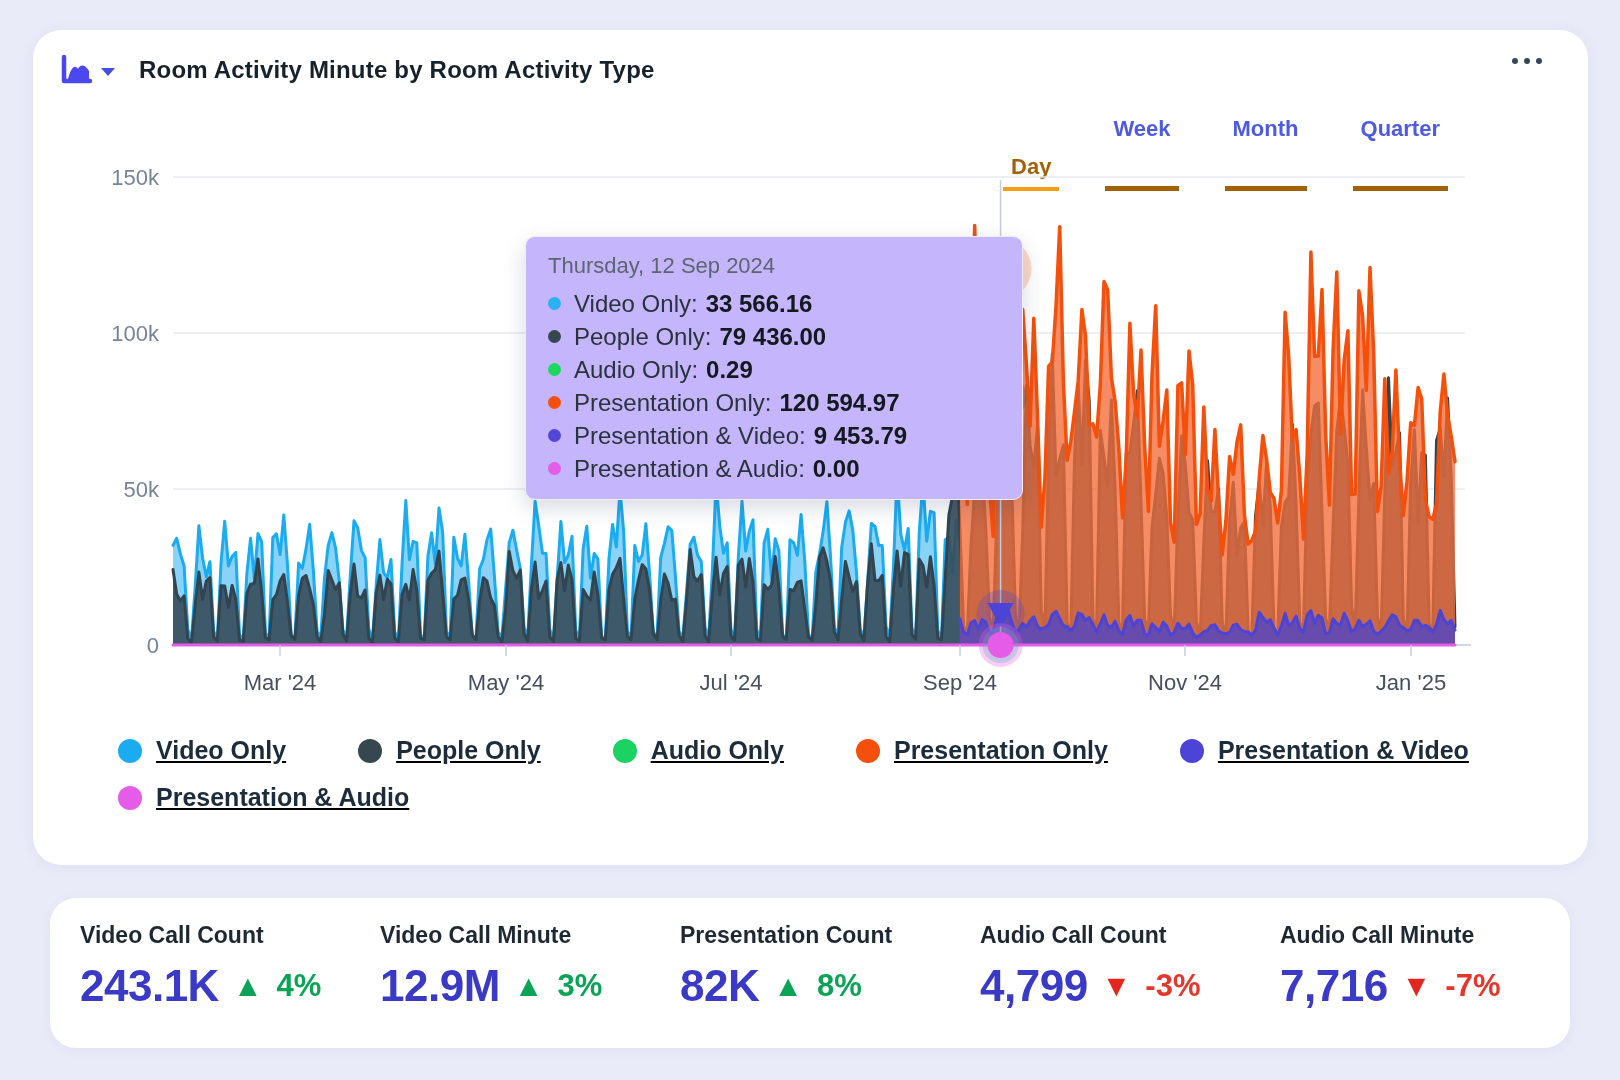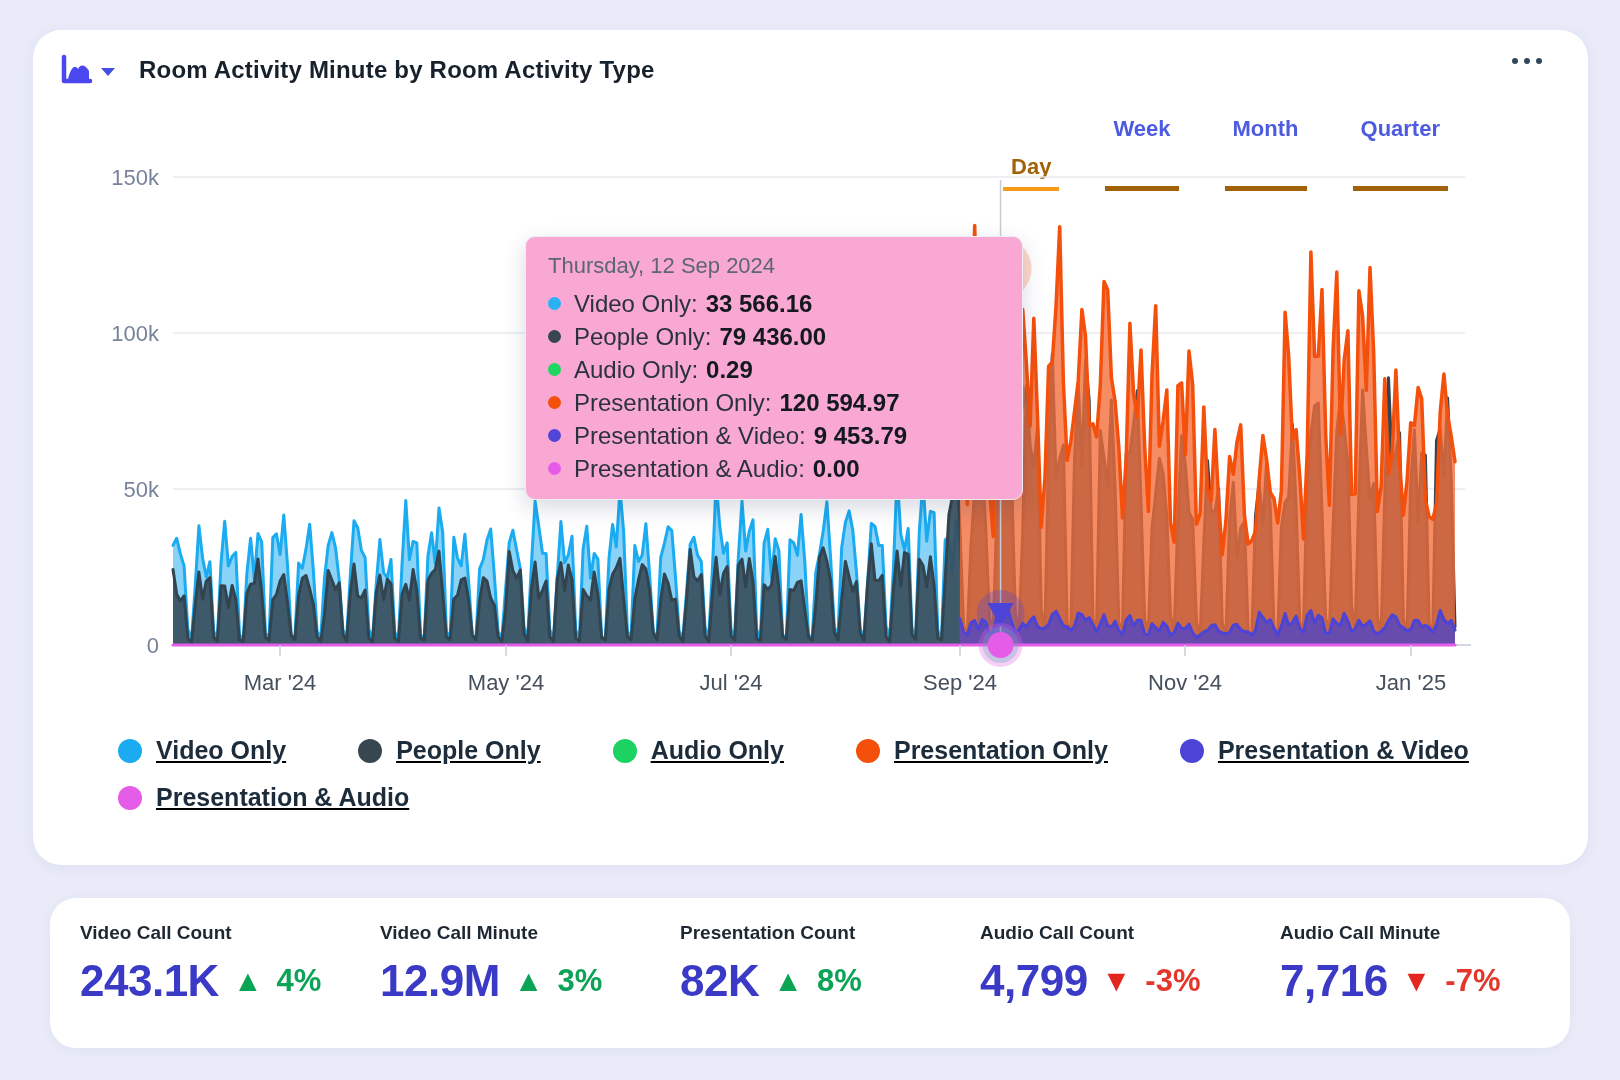--- a/index.html
+++ b/index.html
@@ -23,21 +23,21 @@
   .menu-dots span{width:6px;height:6px;border-radius:50%;background:#33475a;display:block;}
 
   .tabs{position:absolute;right:140px;top:86px;display:flex;gap:46px;}
   .tab{font-size:22px;font-weight:600;color:#4d5be0;padding:0 8px 9px 8px;border-bottom:5px solid #a16207;cursor:pointer;}
   .tab.active{color:#a16207;border-bottom:4px solid #f59b16;padding-bottom:7px;margin-top:38px;}
 
   .chart-svg{position:absolute;left:0;top:0;}
 
   .tooltip{
     position:absolute;left:492px;top:206px;width:452px;
-    background:#f9a8d4;border:1px solid #ededf2;border-radius:10px;
+    background:#c4b5fd;border:1px solid #ededf2;border-radius:10px;
     box-shadow:0 8px 22px rgba(40,50,90,0.18);
     padding:16px 22px 14px 22px;z-index:5;
   }
   .tooltip-title{font-size:22px;color:#5c6570;margin-bottom:8px;}
   .tt-row{display:flex;align-items:center;height:33px;}
   .tt-dot{width:13px;height:13px;border-radius:50%;margin-right:13px;flex:0 0 auto;}
   .tt-label{font-size:24px;color:#2a323c;}
   .tt-value{font-size:24px;font-weight:700;color:#14191f;margin-left:8px;}
 
   .legend{position:absolute;left:85px;top:706px;width:1440px;display:flex;flex-wrap:wrap;column-gap:72px;row-gap:18px;z-index:4;text-decoration:underline;}
@@ -45,21 +45,21 @@
   .legend-dot{width:24px;height:24px;border-radius:50%;flex:0 0 auto;}
   .legend-label{font-size:25px;font-weight:600;color:#1d2c3a;}
 
   .kpi-card{
     position:absolute;left:50px;top:898px;width:1520px;height:150px;
     background:#ffffff;border-radius:26px;
     box-shadow:0 2px 12px rgba(70,80,150,0.06);
     display:flex;align-items:flex-start;padding:24px 0 0 15px;box-sizing:border-box;
   }
   .kpi{width:300px;padding-left:15px;box-sizing:border-box;}
-  .kpi-label{font-size:19px;font-weight:600;color:#1e2833;}
+  .kpi-label{font-size:23px;font-weight:600;color:#1e2833;}
   .kpi-value-row{display:flex;align-items:center;margin-top:12px;gap:14px;}
   .kpi-value{font-size:44px;font-weight:800;color:#3a3ac6;letter-spacing:-0.5px;}
   .kpi-arrow{font-size:30px;line-height:30px;}
   .kpi-delta{font-size:31px;font-weight:700;}
 </style>
 </head>
 <body>
 
 <div class="main-card">
 

